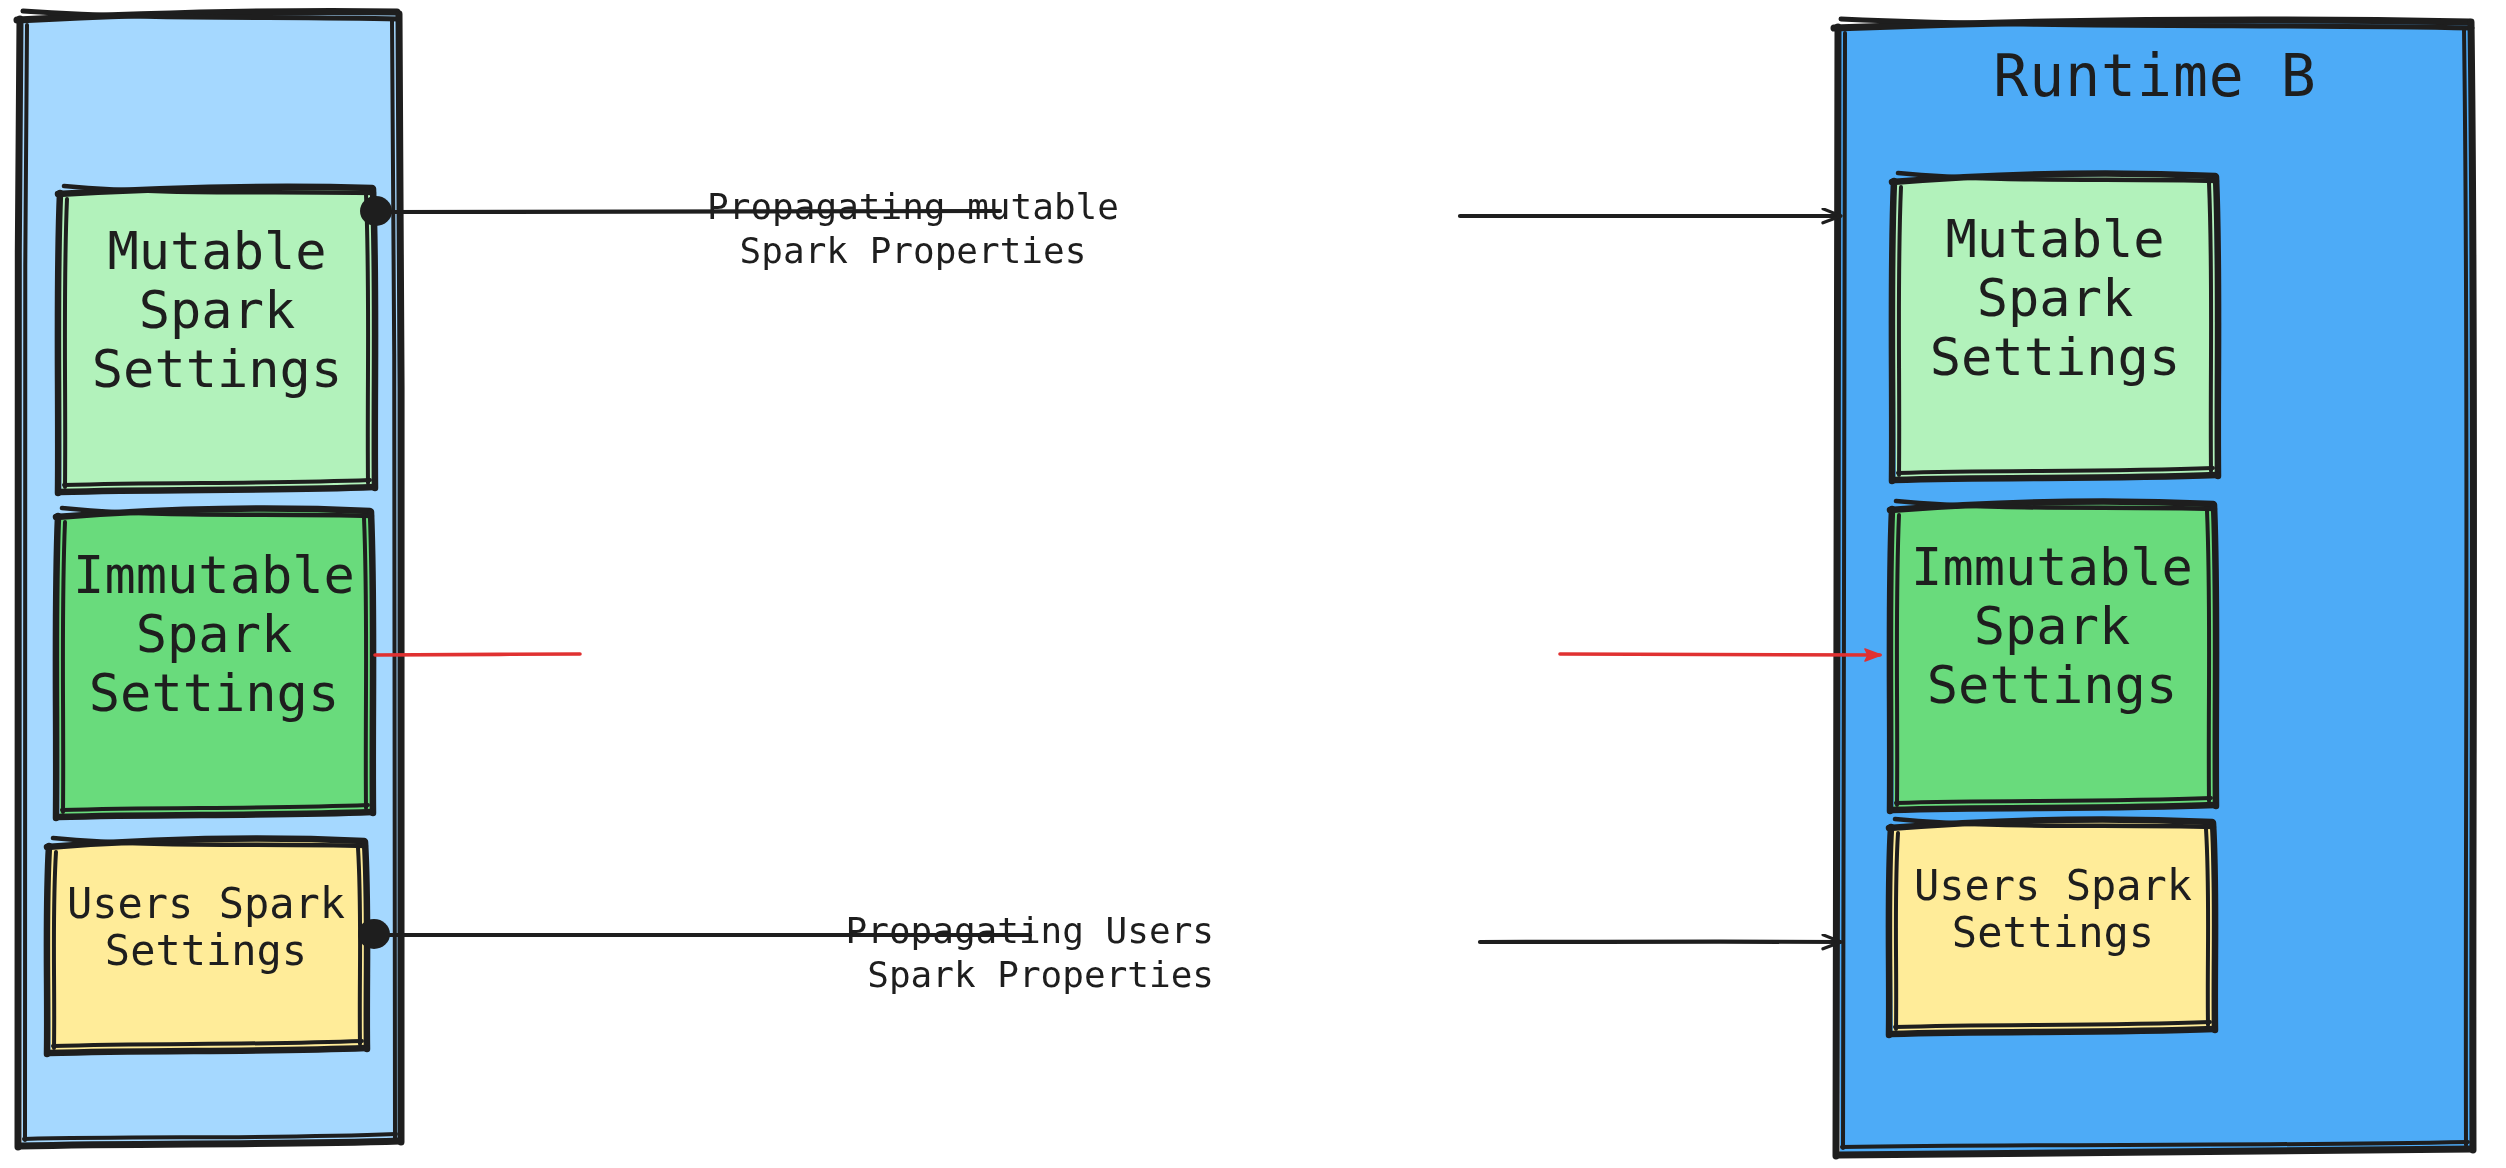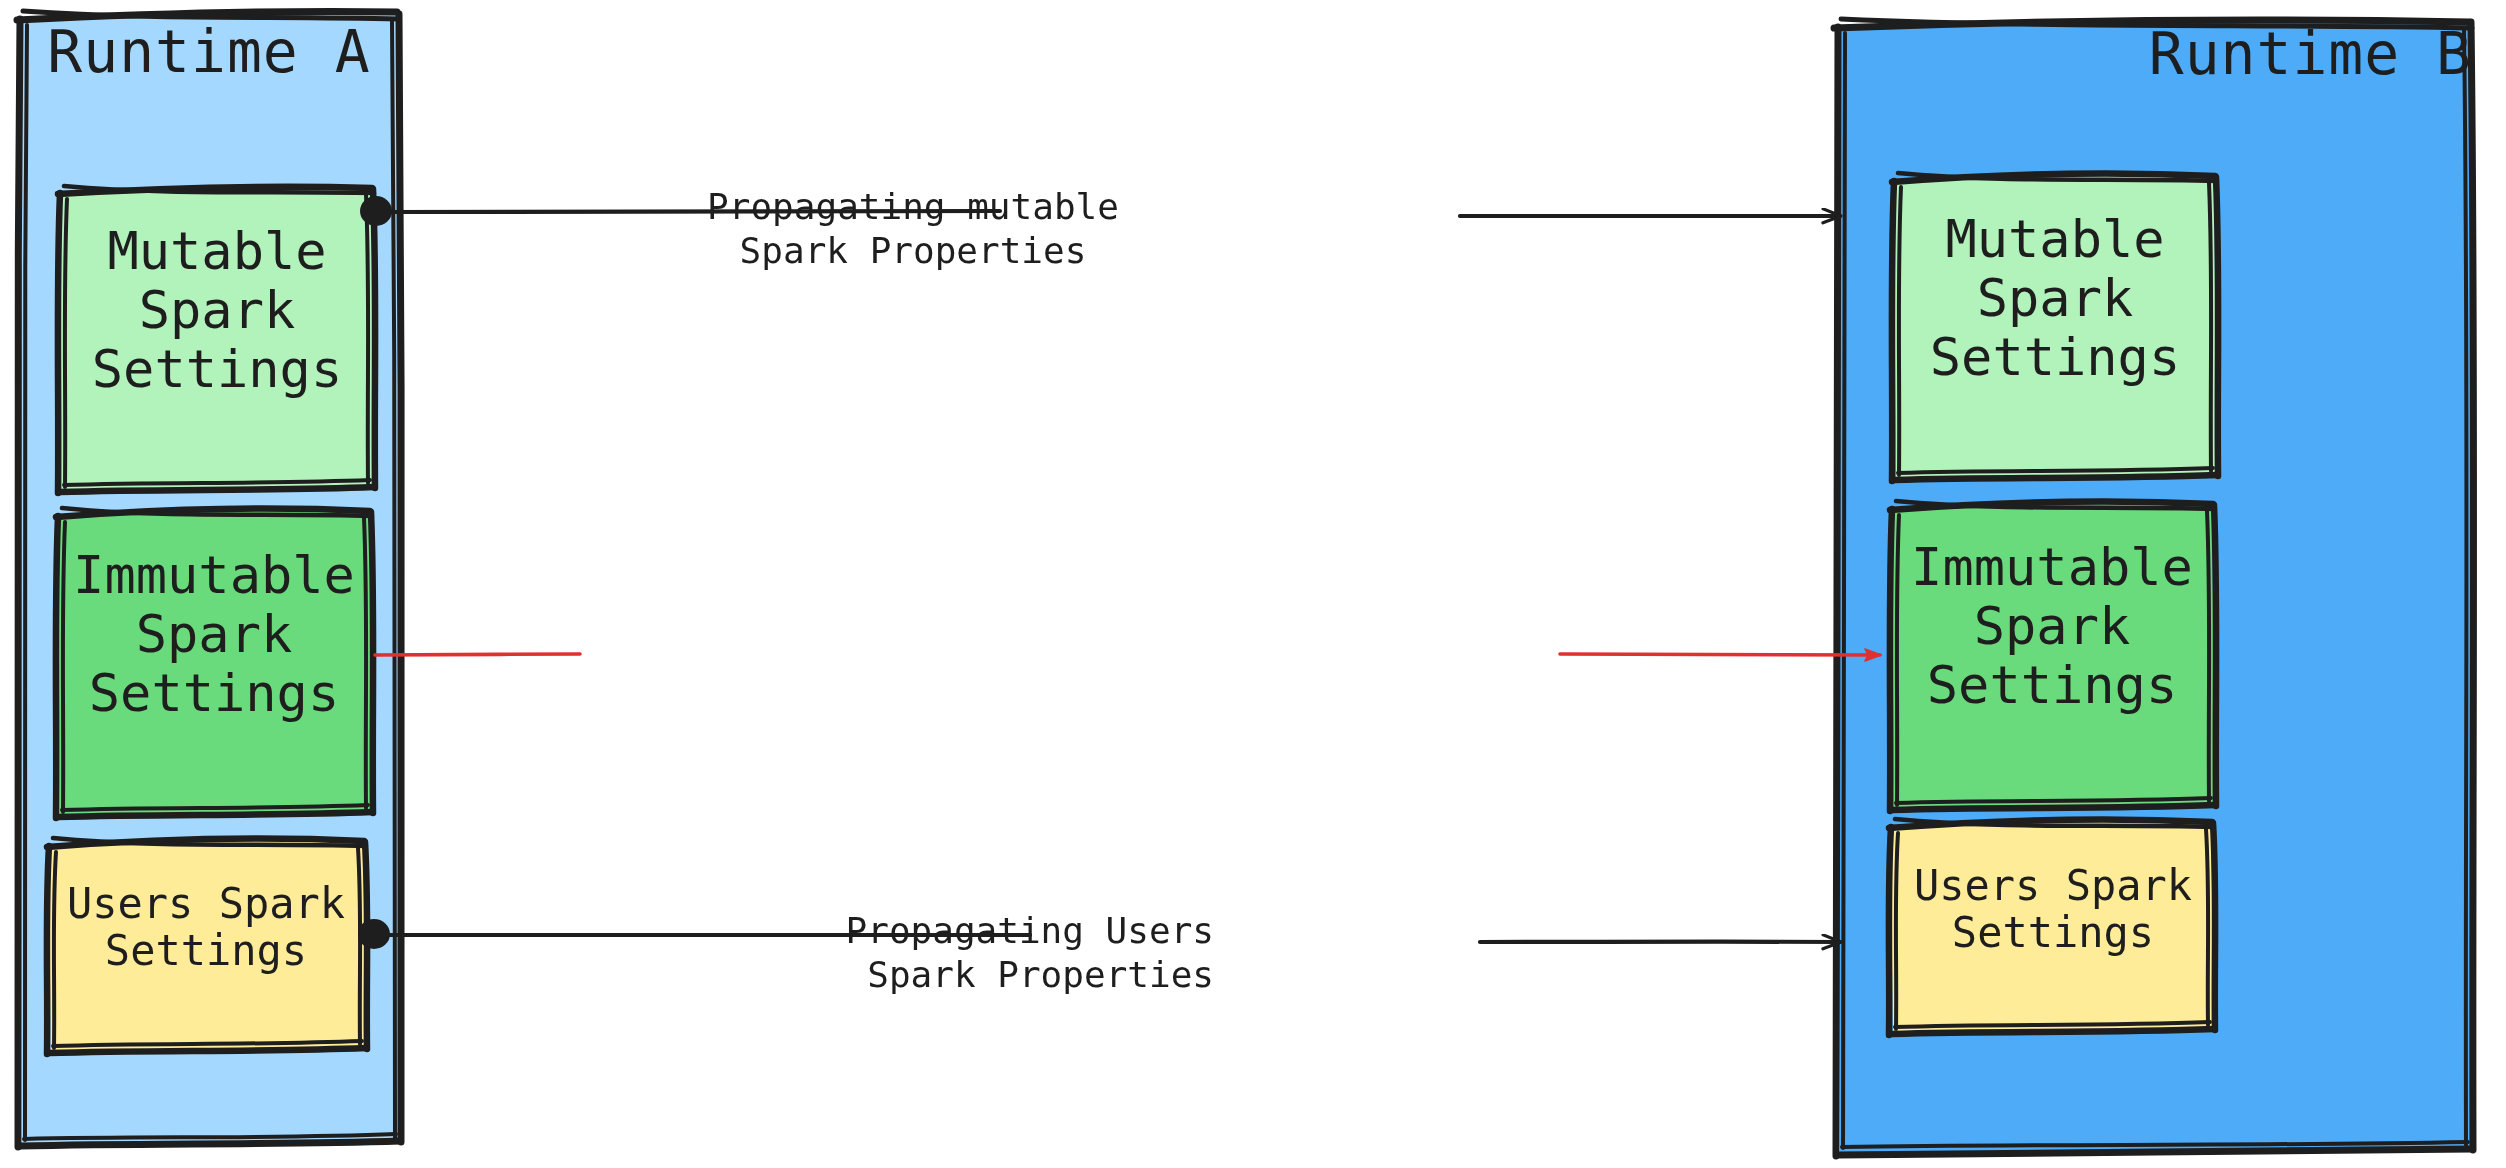--- a/index.html
+++ b/index.html
@@ -149,23 +149,22 @@
       <path d="M1560,654 C1680,654 1780,655 1880,655" fill="none" stroke="#e03131" stroke-width="3.6" stroke-linecap="round" marker-end="url(#arrowRed)"></path>
     </g>
 
     <g>
       <path d="M388,935 C480,935 560,934 1030,935" fill="none" stroke="#1e1e1e" stroke-width="4.2" stroke-linecap="round"></path>
       <path d="M1480,942 C1600,942 1720,941 1840,942" fill="none" stroke="#1e1e1e" stroke-width="4.2" stroke-linecap="round" marker-end="url(#arrowBlack)"></path>
       <ellipse cx="374" cy="934" rx="16" ry="15" fill="#1e1e1e"></ellipse>
     </g>
   </svg>
 
-  <div class="txt runtime-title" style="left:18px;top:20px;width:382px;">Runtime A</div>
 
-  <div class="txt runtime-title" style="left:1838px;top:22px;width:634px;text-align:right;">Runtime B</div>
+  <div class="txt runtime-title" style="left:1838px;top:44px;width:634px;">Runtime B</div>
 
   <div class="txt box-label" style="left:58px;top:222px;width:318px;">Mutable
 Spark
 Settings</div>
 
   <div class="txt box-label" style="left:54px;top:546px;width:320px;">Immutable
 Spark
 Settings</div>
 
   <div class="txt box-label-wide" style="left:34px;top:880px;width:344px;">Users Spark

